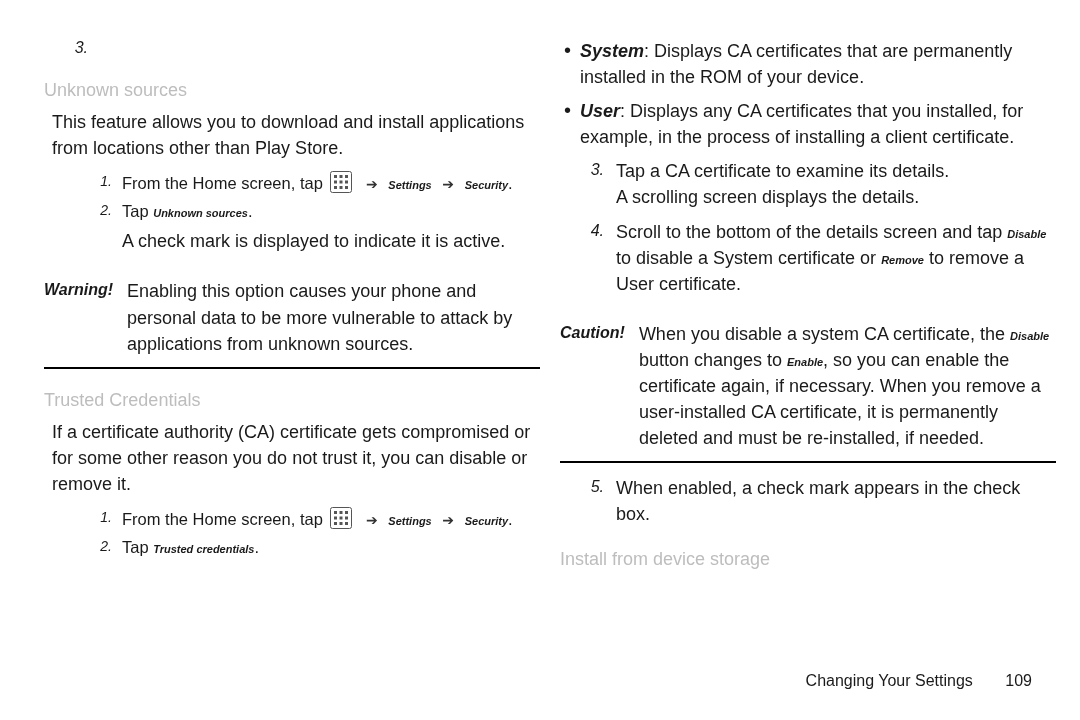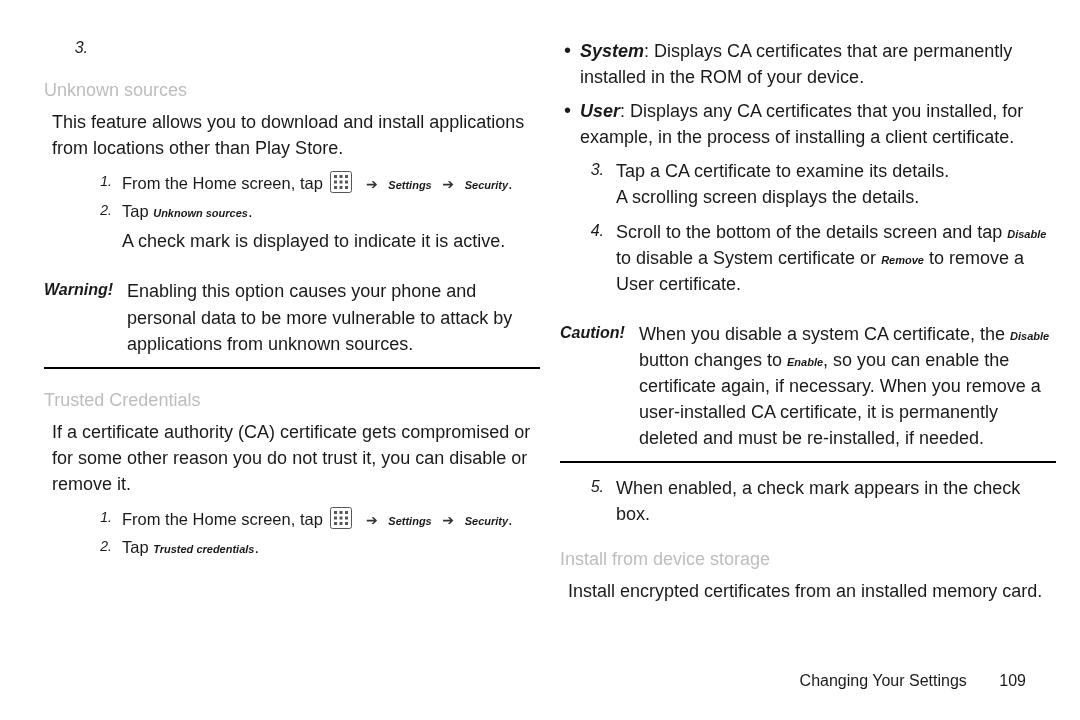--- a/index.html
+++ b/index.html
@@ -115,21 +115,21 @@
     line-height: 1.2;
   }
   .bullet-body { flex: 1; }
   .tag-label {
     font-style: italic;
     font-weight: 600;
     font-size: 18px;
   }
   .footer {
     position: absolute;
-    right: 54px;
+    right: 48px;
     bottom: 30px;
     font-size: 16px;
   }
   .footer .pn {
     display: inline-block;
     margin-left: 28px;
   }
   .arrow { font-size: 14px; padding: 0 6px; color:#333; }
 </style>
 </head>
@@ -274,21 +274,20 @@
 
       <div class="num-item">
         <div class="num">5.</div>
         <div class="body">
           <div>When enabled, a check mark appears in the check box.</div>
         </div>
       </div>
 
       <div class="section-title">Install from device storage</div>
 
-      <div class="para">Install encrypted certificates from an installed memory card.</div>
 
     </div>
 
   </div>
 
   <div class="footer">
     <span>Changing Your Settings</span>
     <span class="pn">109</span>
   </div>
 </div>

